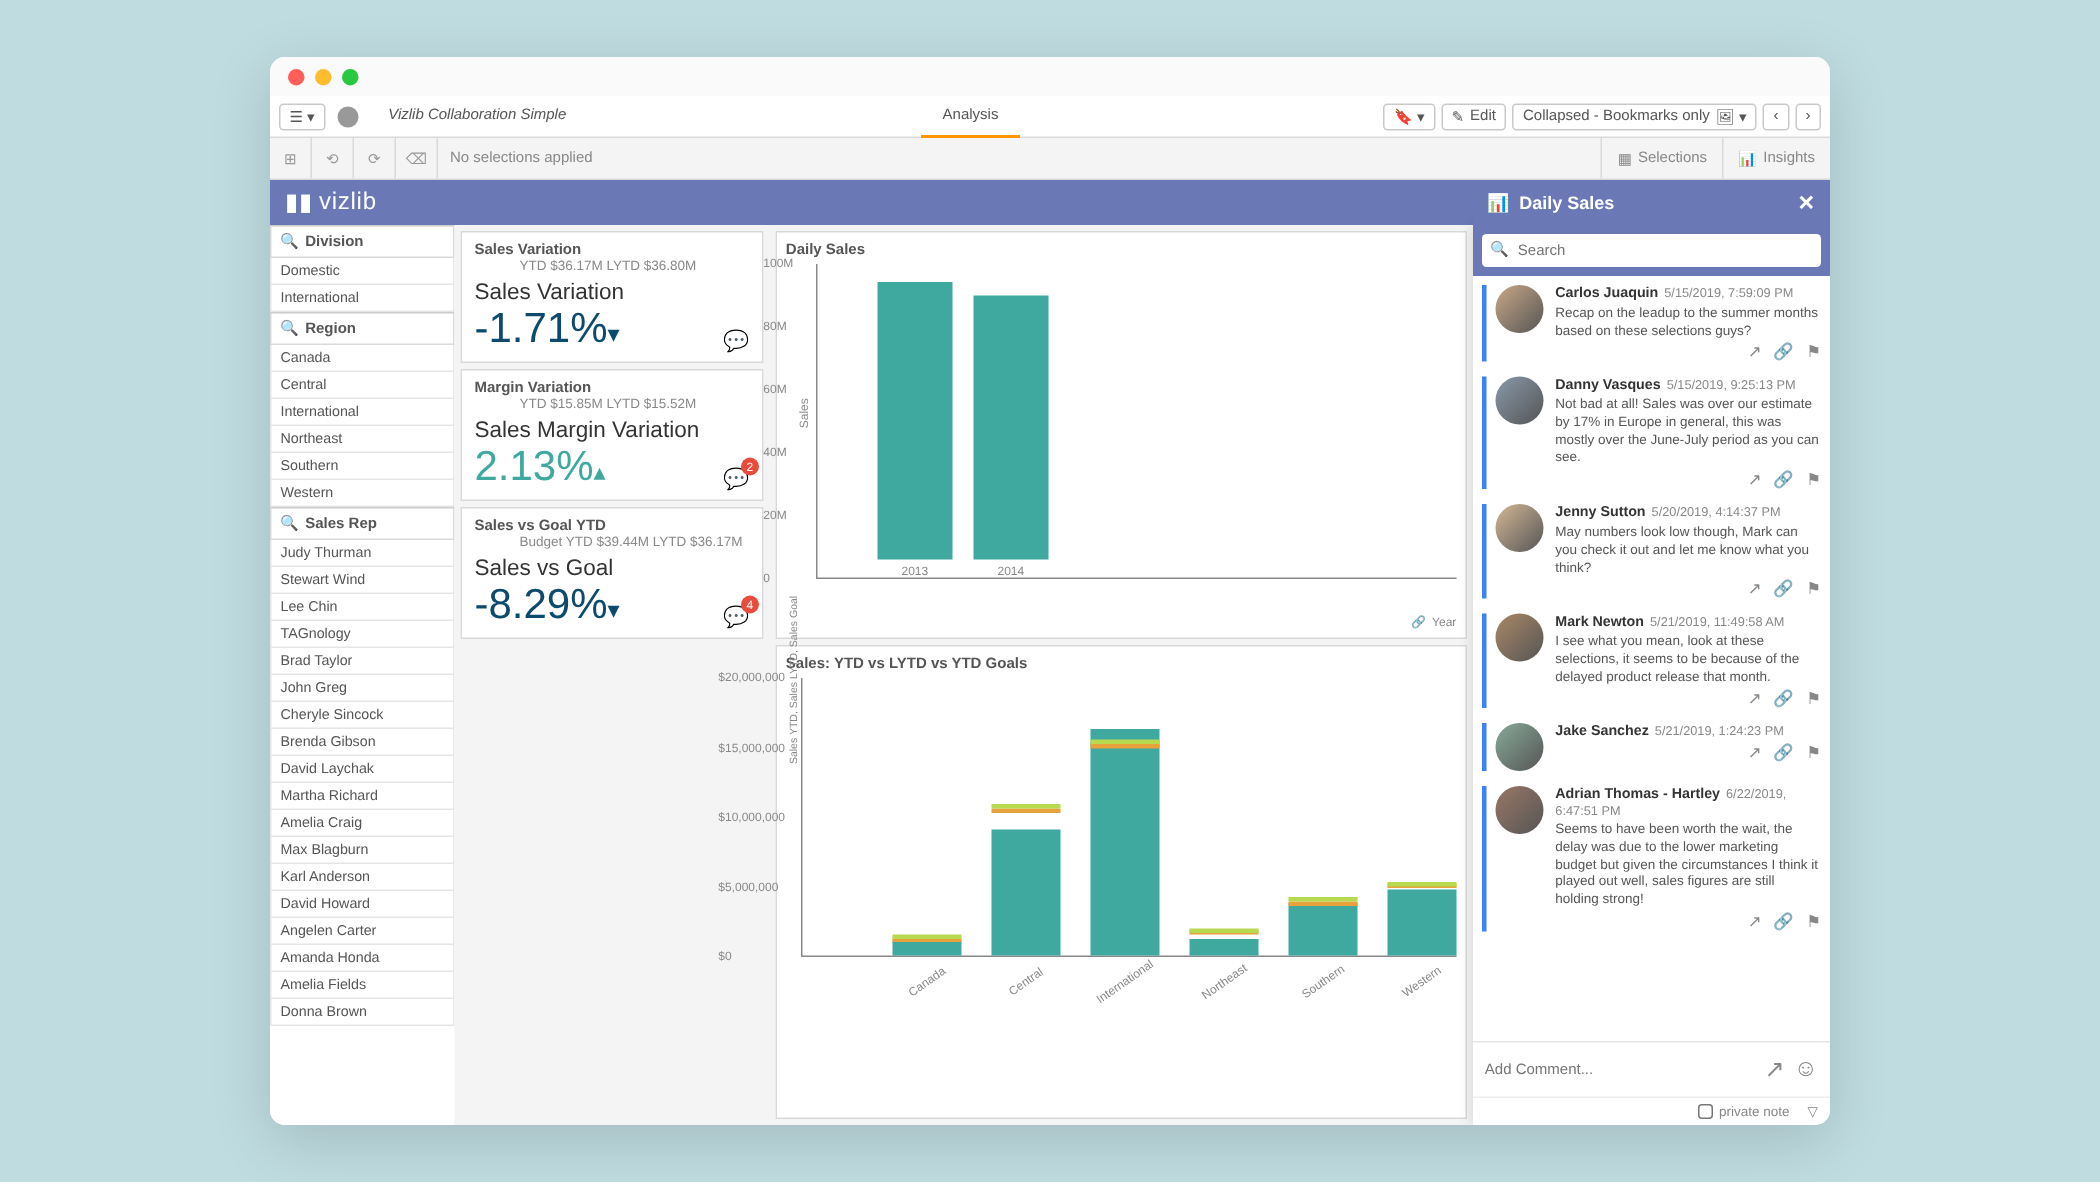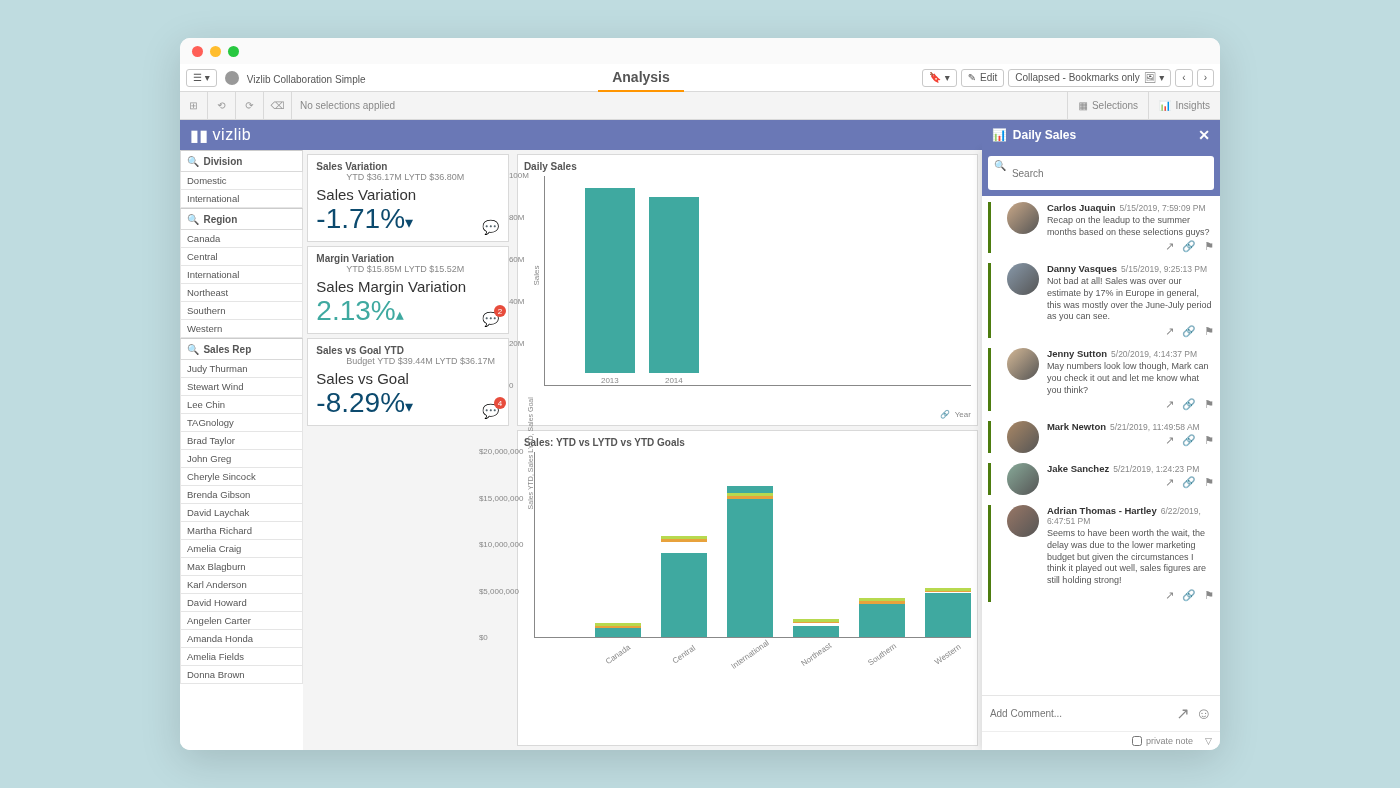--- a/index.html
+++ b/index.html
@@ -6,23 +6,23 @@
 body { background: #bfdce0; display: flex; justify-content: center; align-items: center; min-height: 788px; padding: 20px 0; }
 .window { width: 1040px; background: #fff; border-radius: 10px; box-shadow: 0 10px 40px rgba(0,0,0,0.15); overflow: hidden; }
 .titlebar { height: 26px; background: #fafafa; display: flex; align-items: center; padding: 0 12px; gap: 7px; }
 .dot { width: 11px; height: 11px; border-radius: 50%; }
 .dot.red { background: #ff5f57; } .dot.yellow { background: #ffbd2e; } .dot.green { background: #28c840; }
 
 .toolbar { height: 28px; background: #fff; border-bottom: 1px solid #d9d9d9; display: flex; align-items: center; padding: 0 6px; font-size: 10px; color: #555; }
 .tb-btn { border: 1px solid #c9c9c9; border-radius: 3px; height: 18px; padding: 0 6px; display: inline-flex; align-items: center; gap: 4px; background: #fff; cursor: pointer; font-size: 10px; color: #555; }
 .tb-sep { flex: 1; }
 .tabs-center { display: flex; gap: 0; }
-.tab { padding: 0 14px; height: 28px; display: flex; align-items: center; border-bottom: 2px solid #ff9500; color: #555; font-size: 14px; font-weight: bold; }
+.tab { padding: 0 14px; height: 28px; display: flex; align-items: center; border-bottom: 2px solid #ff9500; color: #555; font-size: 10px; }
 .tb-group { display: flex; gap: 4px; margin-left: 6px; }
-.app-label { display: flex; align-items: flex-end; gap: 8px; margin-left: 8px; }
+.app-label { display: flex; align-items: flex-start; gap: 20px; margin-left: 8px; font-style: italic; }
 .app-dot { width: 14px; height: 14px; background: #999; border-radius: 50%; display: inline-block; }
 
 .selbar { height: 28px; background: #f4f4f4; border-bottom: 1px solid #d9d9d9; display: flex; align-items: center; font-size: 10px; color: #888; }
 .sel-tools { display: flex; gap: 0; height: 100%; }
 .sel-tool { width: 28px; height: 100%; border-right: 1px solid #d9d9d9; display: flex; align-items: center; justify-content: center; color: #999; cursor: pointer; }
 .sel-text { padding-left: 8px; }
 .sel-right { margin-left: auto; display: flex; height: 100%; }
 .sel-rbtn { border-left: 1px solid #d9d9d9; padding: 0 10px; display: flex; align-items: center; gap: 4px; cursor: pointer; }
 
 .brandbar { height: 30px; background: #6a78b6; color: #fff; display: flex; align-items: center; padding: 0 10px; font-size: 16px; font-weight: 400; letter-spacing: 0.5px; }
@@ -65,25 +65,25 @@
 .ytd-bar { width: 46px; background: #3fa9a0; position: relative; }
 .goal-line { position: absolute; width: 46px; height: 0; border-top: 3px solid; left: 0; }
 .ytd-label { font-size: 8px; color: #888; position: absolute; bottom: -22px; transform: rotate(-35deg); white-space: nowrap; }
 .ytick { position: absolute; left: -56px; font-size: 8px; color: #888; }
 
 
 .comments-panel { width: 280px; background: #fff; display: flex; flex-direction: column; box-shadow: -2px 0 8px rgba(0,0,0,0.1); z-index: 5; }
 .cp-header { height: 30px; background: #6a78b6; color: #fff; display: flex; align-items: center; padding: 0 10px; font-size: 12px; font-weight: 600; gap: 6px; margin-top: -30px; }
 .cp-close { margin-left: auto; cursor: pointer; font-size: 14px; }
 .cp-search { padding: 6px; background: #6a78b6; }
-.cp-search input { width: 100%; height: 34px; border: none; border-radius: 3px; padding: 0 24px; font-size: 10px; background: #fff; }
+.cp-search input { width: 100%; height: 22px; border: none; border-radius: 3px; padding: 0 24px; font-size: 10px; background: #fff; }
 .cp-search-wrap { position: relative; }
 .cp-search-wrap::before { content: "🔍"; position: absolute; left: 6px; top: 4px; font-size: 10px; color: #888; }
 .comments-list { flex: 1; overflow-y: auto; padding: 6px; display: flex; flex-direction: column; gap: 10px; }
-.comment { display: flex; gap: 8px; border-left: 3px solid #4d7c0f; padding-left: 16px; }
+.comment { display: flex; gap: 8px; border-left: 3px solid #3b82f6; padding-left: 6px; }
 .avatar { width: 32px; height: 32px; border-radius: 50%; background: linear-gradient(135deg,#aaa,#666); flex-shrink: 0; }
 .c-body { flex: 1; font-size: 9px; color: #555; }
 .c-name { font-weight: 700; color: #333; font-size: 9.5px; }
 .c-time { color: #888; font-size: 8.5px; margin-left: 4px; font-weight: 400; }
 .c-text { margin-top: 2px; line-height: 1.3; }
 .c-actions { display: flex; justify-content: flex-end; gap: 8px; color: #888; font-size: 11px; margin-top: 2px; }
 .c-actions span { cursor: pointer; }
 .add-comment { border-top: 1px solid #e5e5e5; padding: 8px; display: flex; align-items: center; gap: 6px; }
 .add-comment input { flex: 1; border: none; font-size: 10px; color: #888; outline: none; }
 .priv-row { display: flex; align-items: center; justify-content: flex-end; padding: 4px 8px; font-size: 9px; color: #888; gap: 4px; border-top: 1px solid #eee; }
@@ -322,20 +322,21 @@
                 <span>↗</span>
                 <span>🔗</span>
                 <span>⚑</span>
               </div>
             </div>
           </div>
           <div class="comment">
             <div class="avatar" style="background: linear-gradient(135deg, rgb(170, 136, 102), rgb(85, 85, 85));"></div>
             <div class="c-body">
               <div><span class="c-name">Mark Newton</span><span class="c-time">5/21/2019, 11:49:58 AM</span></div>
+              <div class="c-text">I see what you mean, look at these selections, it seems to be because of the delayed product release that month.</div>
               <div class="c-actions">
                 <span>↗</span>
                 <span>🔗</span>
                 <span>⚑</span>
               </div>
             </div>
           </div>
           <div class="comment">
             <div class="avatar" style="background: linear-gradient(135deg, rgb(136, 170, 153), rgb(85, 85, 85));"></div>
             <div class="c-body">

